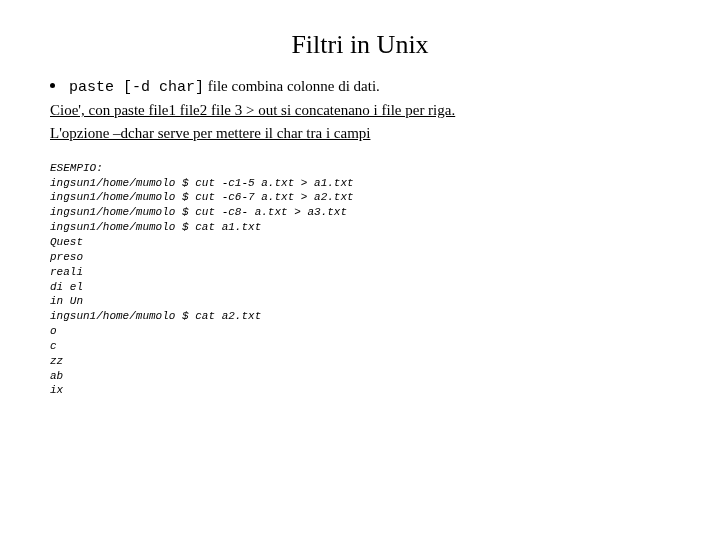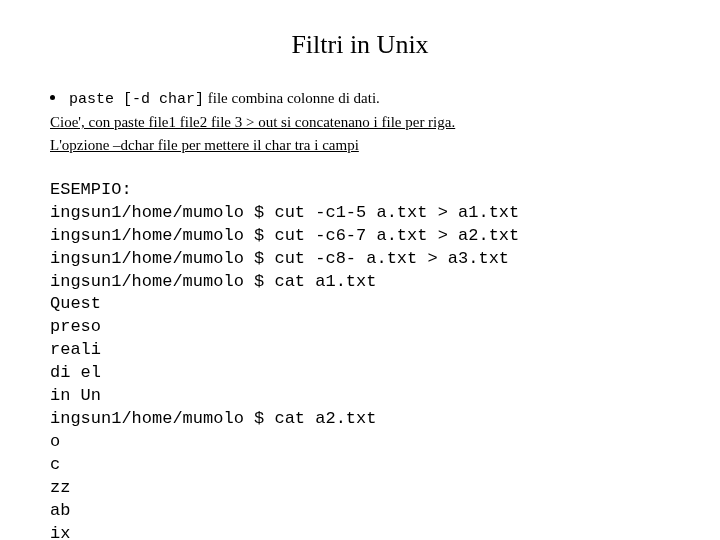--- a/index.html
+++ b/index.html
@@ -11,27 +11,27 @@
     font-family: "Times New Roman", Times, serif;
     color: #000000;
     box-sizing: border-box;
   }
   .page {
     padding: 30px 50px 20px 50px;
   }
   .title {
     font-size: 26px;
     text-align: center;
-    margin-bottom: 28px;
+    margin-bottom: 16px;
     font-weight: normal;
   }
   .desc {
     font-size: 15px;
     line-height: 1.35;
-    margin-bottom: 24px;
+    margin-bottom: 18px;
   }
   .bullet-row {
     display: flex;
     align-items: flex-start;
   }
   .bullet-dot {
     width: 5px;
     height: 5px;
     background: #000;
     border-radius: 50%;
@@ -41,41 +41,42 @@
   }
   .bullet-text .mono {
     font-family: "Courier New", Courier, monospace;
   }
   .desc-line {
     margin-top: 2px;
     text-decoration: underline;
   }
   .example {
     font-family: "Courier New", Courier, monospace;
-    font-size: 17px;
+    font-size: 11px;
     line-height: 1.35;
     white-space: pre;
+    font-style: italic;
   }
 </style>
 </head>
 <body>
 
 <div class="page">
 
   <div class="title">Filtri in Unix</div>
 
   <div class="desc">
     <div class="bullet-row">
       <div class="bullet-dot"></div>
       <div class="bullet-text">
         <span class="mono">paste [-d char]</span><span> file combina colonne di dati.</span>
       </div>
     </div>
     <div class="desc-line">Cioe', con paste file1 file2 file 3 &gt; out si concatenano i file per riga.</div>
-    <div class="desc-line">L'opzione –dchar file per mettere il char tra i campi</div>
+    <div class="desc-line">L'opzione –dchar serve per mettere il char tra i campi</div>
   </div>
 
   <div class="example">ESEMPIO:
 ingsun1/home/mumolo $ cut -c1-5 a.txt &gt; a1.txt
 ingsun1/home/mumolo $ cut -c6-7 a.txt &gt; a2.txt
 ingsun1/home/mumolo $ cut -c8- a.txt &gt; a3.txt
 ingsun1/home/mumolo $ cat a1.txt
 Quest
 preso
 reali

